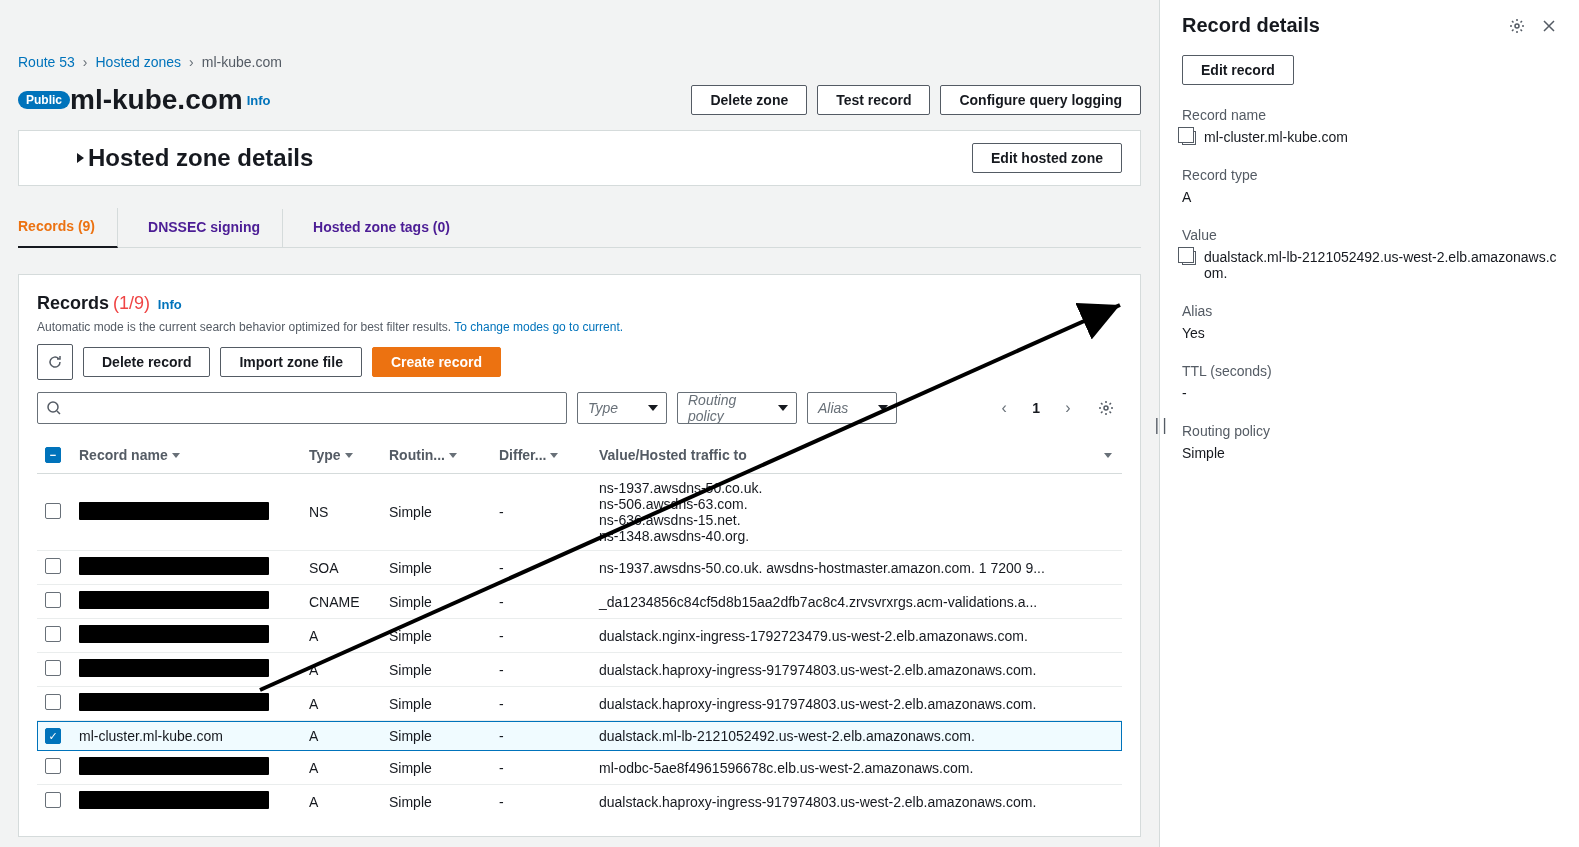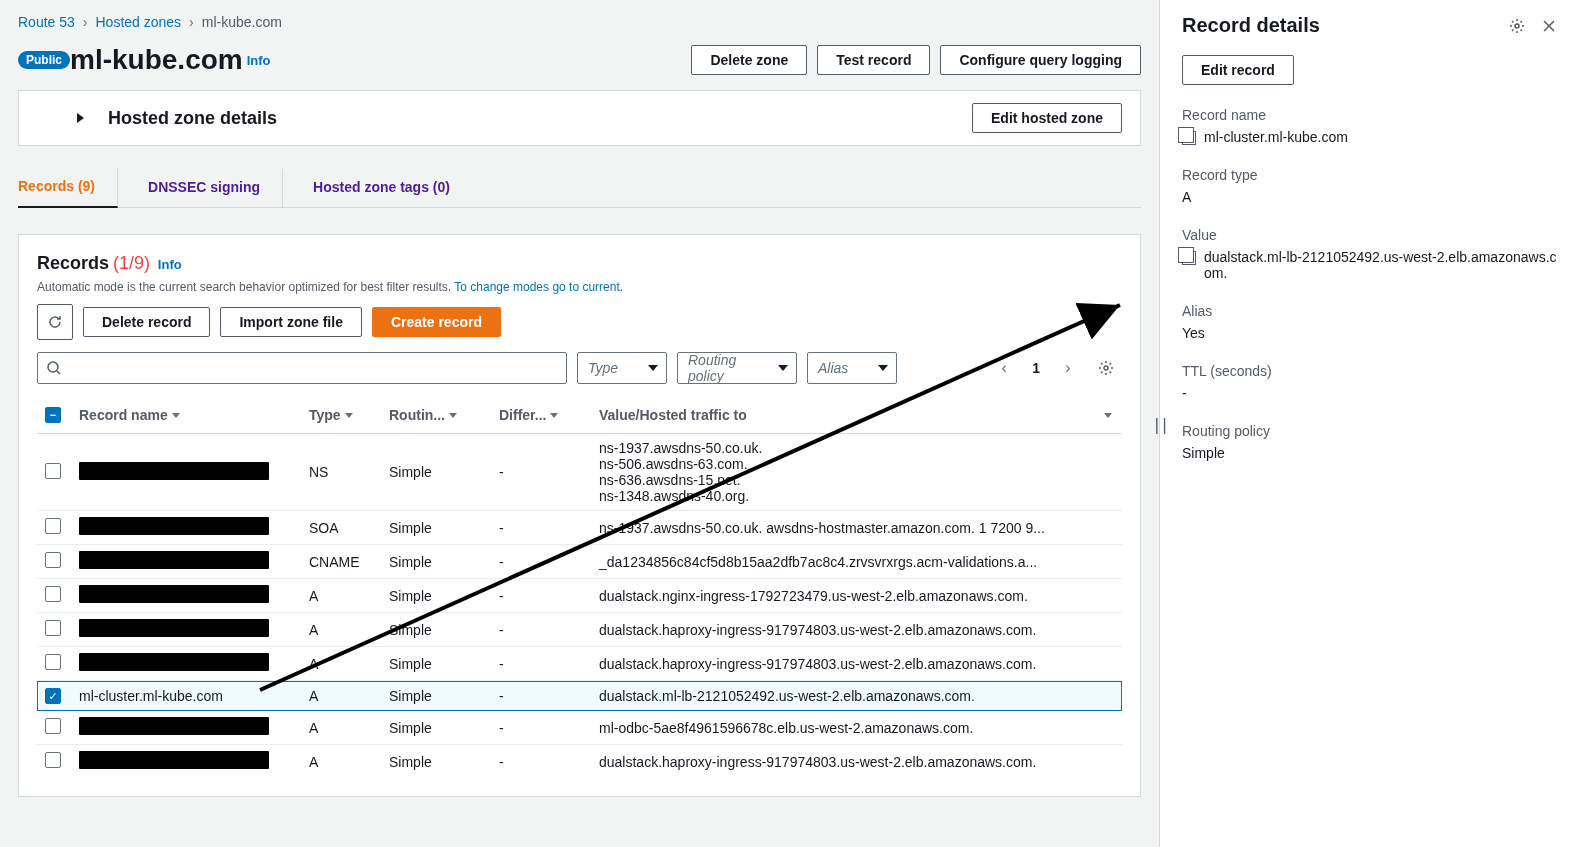--- a/index.html
+++ b/index.html
@@ -2,39 +2,39 @@
 <html><head>
 <meta charset="utf-8">
 <style>
 * { box-sizing: border-box; }
 body { margin:0; font-family: "Amazon Ember","Helvetica Neue",Arial,sans-serif; font-size:14px; color:#16191f; background:#f2f3f3; }
 .layout { display:flex; width:1579px; height:847px; overflow:hidden; }
 .main { flex:1 1 auto; padding:10px 18px 0 18px; overflow:auto; position:relative; }
 .side { width:420px; border-left:1px solid #d5dbdb; background:#fff; padding:14px 22px; position:relative; }
 
 
-.breadcrumb { font-size:14px; padding:4px 0 14px 0; display:flex; align-items:center; gap:8px; }
+.breadcrumb { font-size:14px; padding:4px 0 14px 0; display:flex; align-items:center; gap:8px;margin-top:40px; }
 .breadcrumb a { color:#0073bb; text-decoration:none; }
 .breadcrumb .sep { color:#687078; }
 .breadcrumb .current { color:#545b64; }
 
 
 .zone-header { display:flex; align-items:center; justify-content:space-between; }
 .zone-header-left { display:flex; align-items:center; }
 .badge { background:#0073bb; color:#fff; font-size:12px; font-weight:700; padding:2px 8px; border-radius:10px; }
 .zone-title { font-size:28px; font-weight:700; color:#16191f; }
 .info-link { color:#0073bb; font-size:13px; font-weight:700; margin-left:4px; }
 .btn { background:#fff; border:1px solid #545b64; border-radius:2px; padding:6px 18px; font-size:14px; font-weight:700; color:#16191f; cursor:pointer; }
 .btn-row { display:flex; gap:10px; }
 .btn-primary { background:#ec7211; border-color:#ec7211; color:#fff; }
 
 
 .panel { background:#fff; border:1px solid #d5dbdb; border-radius:0; margin-top:14px; }
 .panel-header { display:flex; align-items:center; justify-content:space-between; padding:12px 18px; }
-.panel-title { font-size:18px; font-weight:700; display:flex; align-items:center; gap:24px;padding-left:40px; }
+.panel-title { font-size:24px; font-weight:700; display:flex; align-items:center; gap:4px;padding-left:40px; }
 .caret { display:inline-block; width:0; height:0; border-top:5px solid transparent; border-bottom:5px solid transparent; border-left:7px solid #16191f; }
 
 
 .tabs { display:flex; gap:8px; margin-top:22px; border-bottom:1px solid #d5dbdb;align-items:flex-end; }
 .tab { padding:10px 22px 12px 0; font-size:14px; font-weight:700; color:#4c1d95; border-right:1px solid #d5dbdb; cursor:pointer; margin-right:22px; }
 .tab:last-child { border-right:none; }
 .tab.active { color:#ec7211; border-bottom:2px solid #16191f; margin-bottom:-1px; }
 
 
 .records-panel { background:#fff; border:1px solid #d5dbdb; margin-top:26px; padding:18px; }

